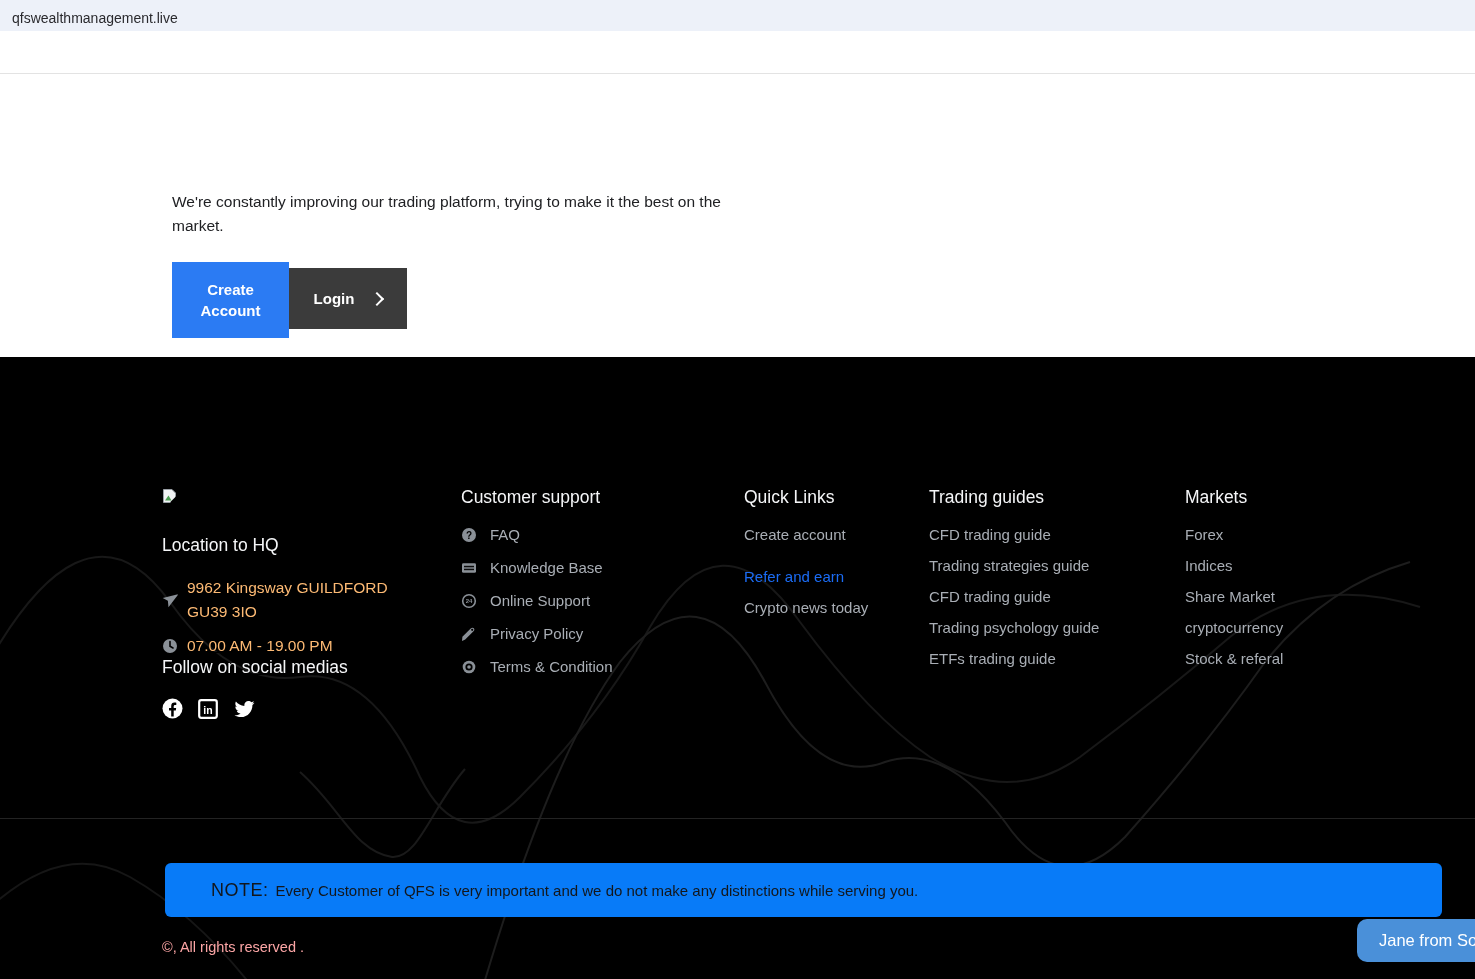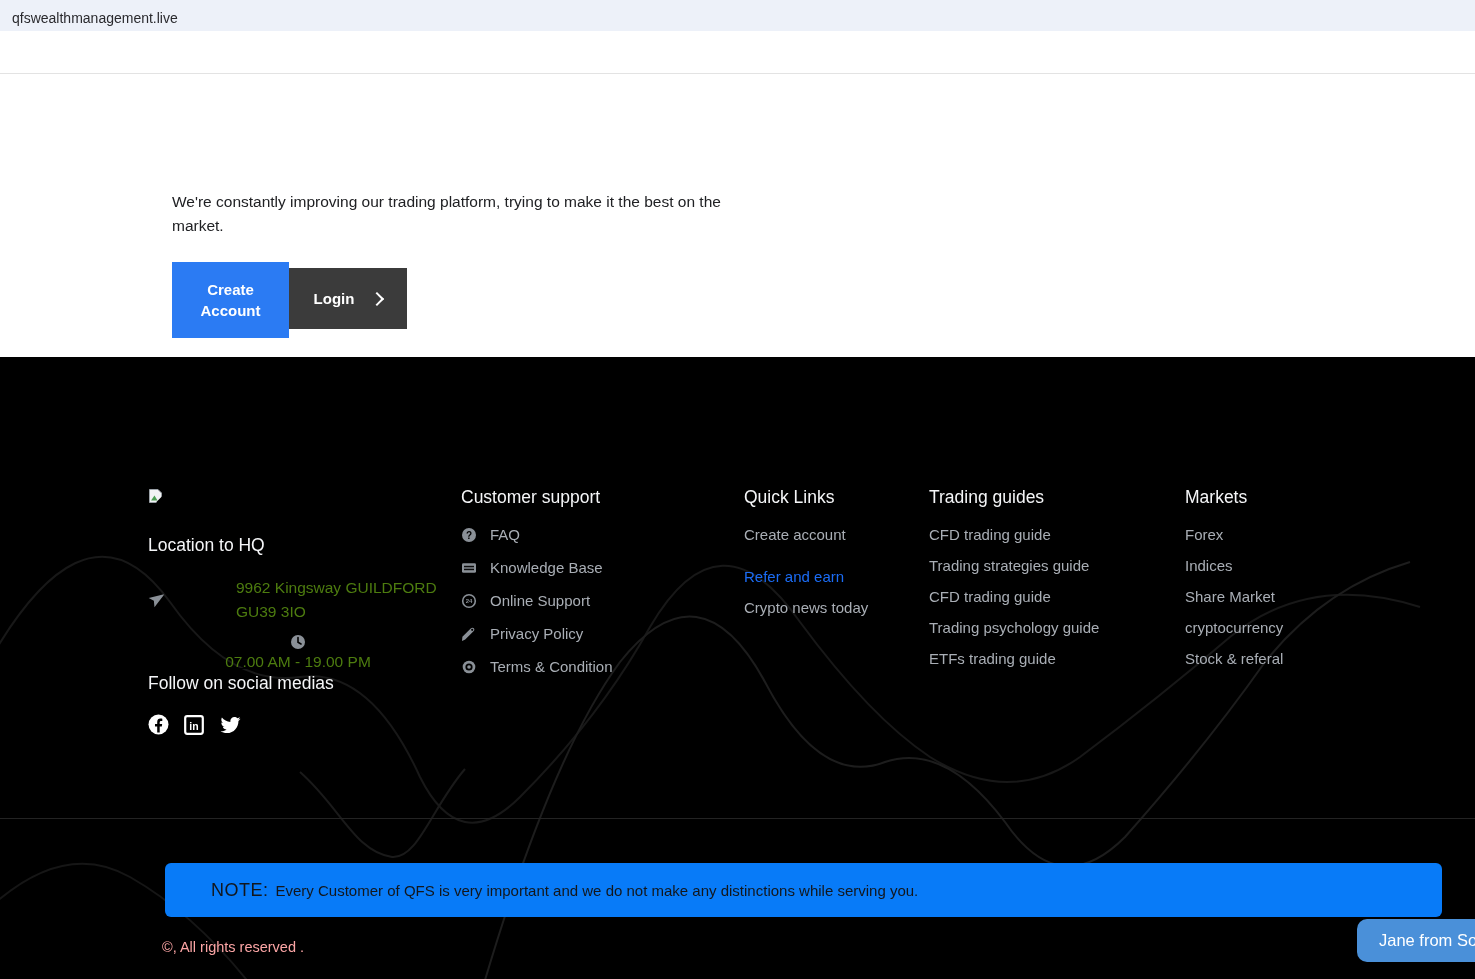--- a/index.html
+++ b/index.html
@@ -56,45 +56,45 @@
   .footer {
     position: absolute; left: 0; top: 357px; width: 1475px; height: 622px;
     background: #000; overflow: hidden;
   }
   .waves { position: absolute; left: 0; top: 0; width: 1475px; height: 622px; }
   .fcol { position: absolute; top: 131px; }
   .fcol h3 {
     margin: 0 0 21px 0; font-size: 17.5px; line-height: 18px;
     font-weight: 500; color: #f5f6f8;
   }
-  .col-location { left: 148px; width: 300px; text-decoration: underline; }
+  .col-location { left: 162px; width: 300px; text-decoration: underline; }
   .col-support  { left: 461px; width: 230px; }
   .col-quick    { left: 712px; width: 200px; margin-left: 32px; }
   .col-guides   { left: 929px; width: 230px; }
   .col-markets  { left: 1185px; width: 200px; }
   .flink {
     font-size: 15px; color: #a9aeb5; cursor: pointer; line-height: 16px;
   }
   .col-support .srow {
     display: flex; align-items: center; gap: 13px; margin-bottom: 17px;
   }
   .col-quick .flink { display: block; margin-bottom: 15px; }
   .col-quick .gap-lg { margin-bottom: 26px; }
   .col-quick .link-accent { color: #1b6cf5; }
   .col-guides .flink, .col-markets .flink { display: block; margin-bottom: 15px; }
   .broken-img { margin-bottom: 28px; width: 16px; height: 16px; }
   .loc-heading {
     margin: 0; font-size: 17.5px; font-weight: 500; color: #f5f6f8; line-height: 18px;
   }
   .loc-row {
-    display: flex; align-items: center; 
-    color: #4d7c0f; font-size: 15.5px; line-height: 24px; justify-content: space-between;
+    display: flex; align-items: center; gap: 9px;
+    color: #fdba74; font-size: 15.5px; line-height: 24px;
   }
   .loc-row.addr { margin-top: 22px; }
-  .loc-row.hours { margin-top: 10px; flex-direction: column; }
+  .loc-row.hours { margin-top: 10px; }
   .follow-heading {
     margin: 33px 0 0 0; font-size: 17.5px; font-weight: 500; color: #f5f6f8; line-height: 18px;
   }
   .social-row { display: flex; align-items: center; gap: 15px; margin-top: 22px; }
   .social-row .sbtn { cursor: pointer; display: inline-flex; justify-content: flex-end; }
   .fdivider {
     position: absolute; left: 0; top: 461px; width: 1475px; height: 1px;
     background: #232323;
   }
   .note-banner {

